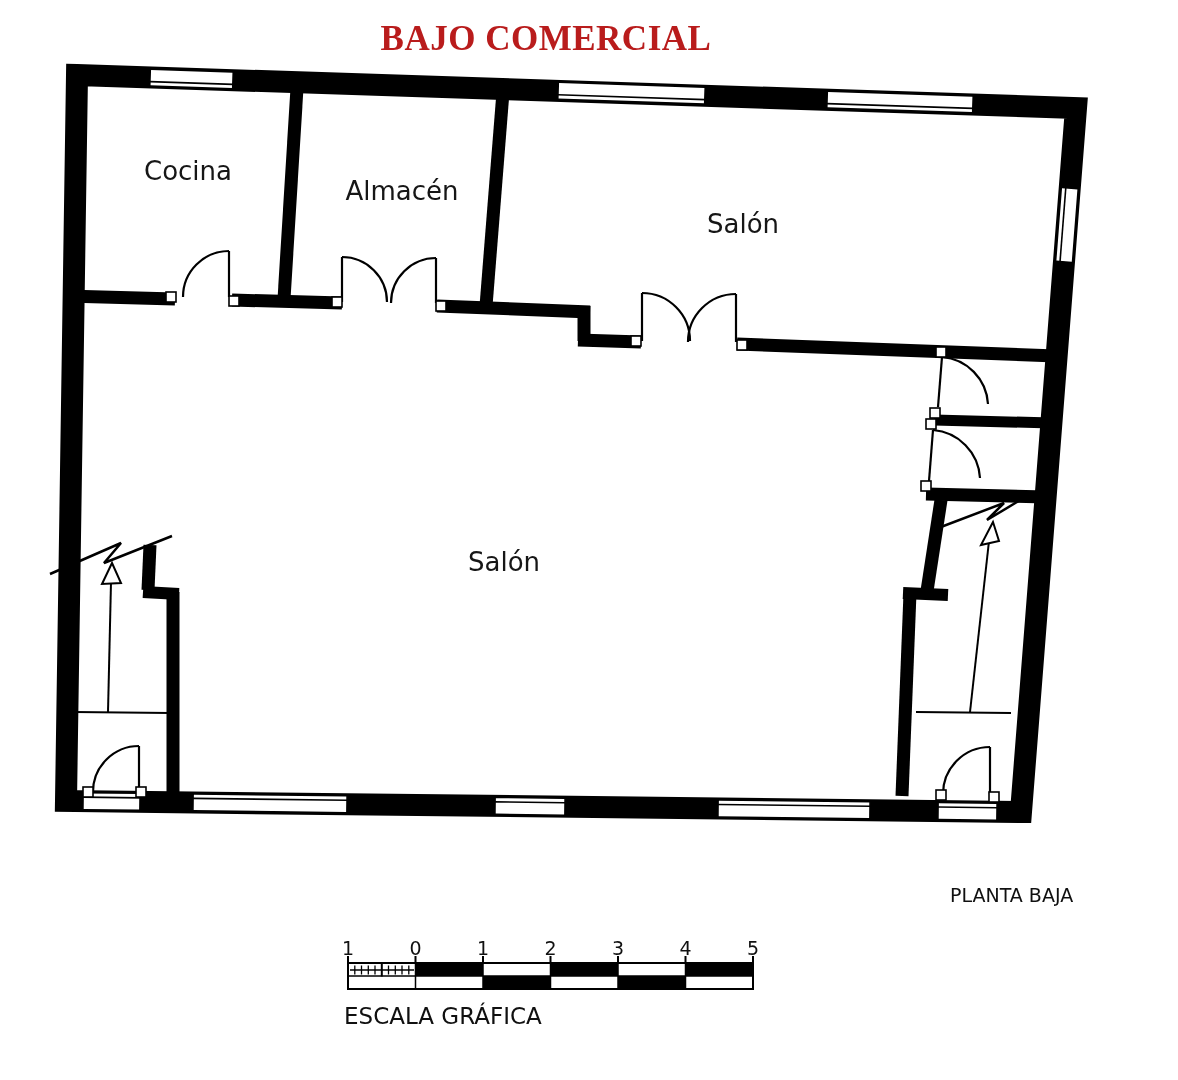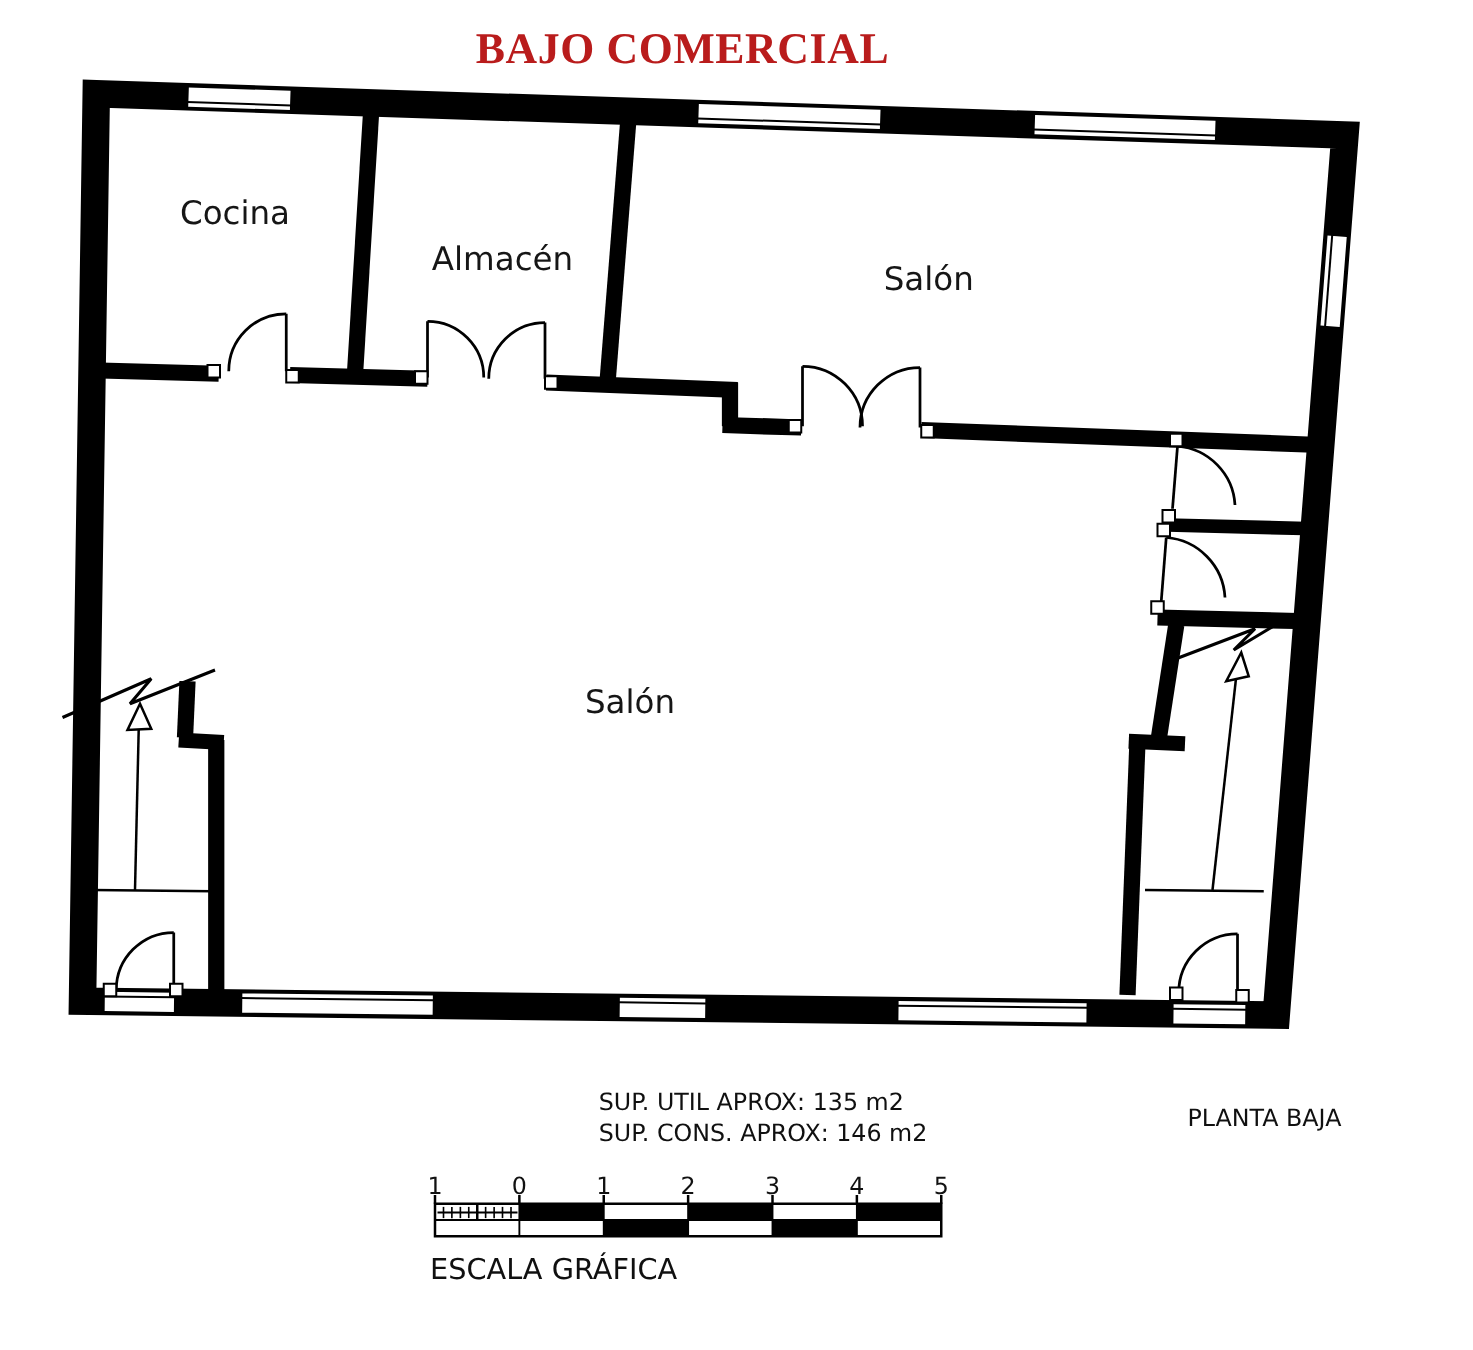--- a/index.html
+++ b/index.html
@@ -204,22 +204,20 @@
         <text x="618" y="955">3</text>
         <text x="685.5" y="955">4</text>
         <text x="753" y="955">5</text>
       </g>
     </g>
   </svg>
 
   <div class="lbl title" style="left:546px;top:19px;">BAJO COMERCIAL</div>
 
   <div class="lbl room" style="left:188px;top:171px;">Cocina</div>
-  <div class="lbl room" style="left:402px;top:208px;">Almacén</div>
+  <div class="lbl room" style="left:402px;top:191px;">Almacén</div>
   <div class="lbl room" style="left:743px;top:224px;">Salón</div>
   <div class="lbl room" style="left:504px;top:562px;">Salón</div>
 
-  <div class="lbl note" style="left:479px;top:871px;">SUP. UTIL APROX: 135 m2</div>
-  <div class="lbl note" style="left:479px;top:896px;">SUP. CONS. APROX: 146 m2</div>
   <div class="lbl note" style="left:950px;top:884px;">PLANTA BAJA</div>
 
   <div class="lbl caption" style="left:344px;top:1003px;">ESCALA GRÁFICA</div>
 </div>
 
 </body></html>

